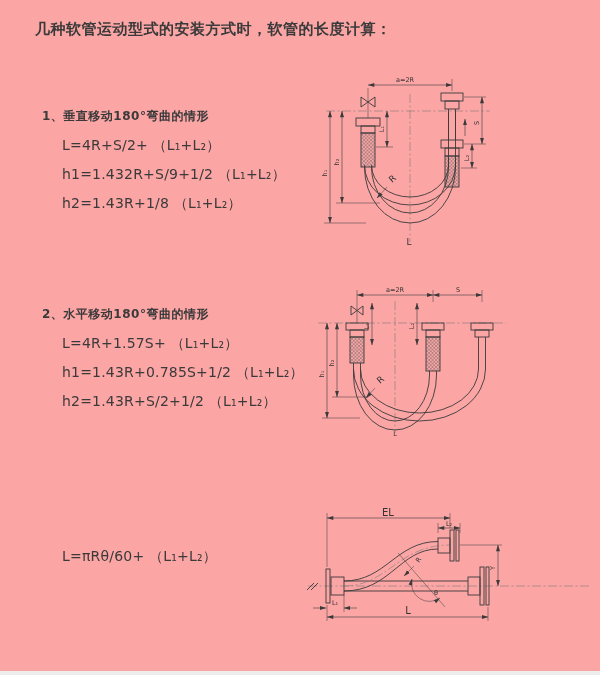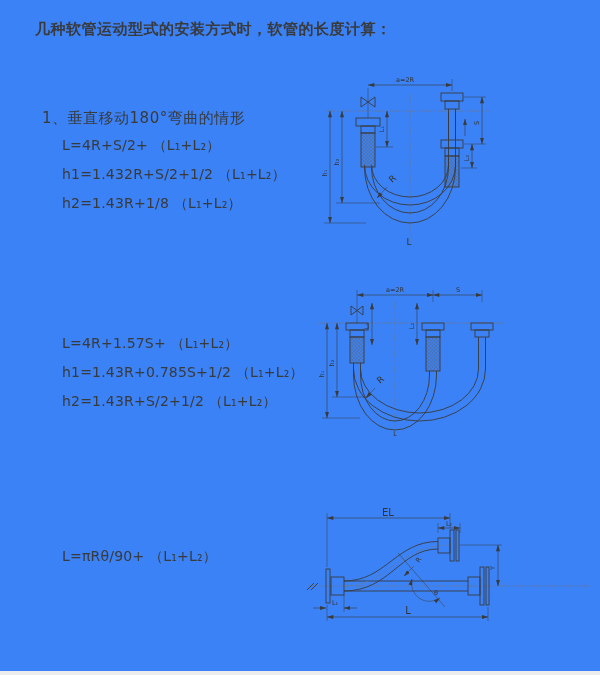--- a/index.html
+++ b/index.html
@@ -1,21 +1,21 @@
 <!DOCTYPE html>
 <html><head>
 <meta charset="utf-8">
 <style>
   html,body{margin:0;padding:0;}
   body{width:600px;height:675px;background:#ffffff;position:relative;overflow:hidden;
        font-family:"DejaVu Sans","Liberation Sans",sans-serif;color:#3a3a3a;}
-  .page{position:absolute;inset:0;background:#3b82f6;}
+  .page{position:absolute;inset:0;background:#fca5a5;}
   .t{position:absolute;white-space:nowrap;line-height:1.2;}
   .title{font-size:15px;font-weight:700;letter-spacing:0.5px;}
-  .head{font-size:15px;font-weight:400;letter-spacing:0.5px;}
+  .head{font-size:12px;font-weight:700;letter-spacing:0.5px;}
   .formula{font-size:14px;letter-spacing:0.2px;}
   .diag{position:absolute;}
   .diag line,.diag path,.diag rect{stroke:#3a3a3a;stroke-width:0.9;fill:none;}
   .diag .braid{fill:url(#braidP);}
   .diag .dim line{stroke-width:0.6;}
   .diag line.ext{stroke-width:0.5;}
   .diag line.cl,.diag path.cl{stroke:#787878;stroke-width:0.55;stroke-dasharray:9 2.5 2 2.5;}
   .diag text{font-size:6.5px;fill:#333;stroke:none;font-family:"DejaVu Sans","Liberation Sans",sans-serif;}
   .diag text.big{font-size:9px;}
   .diag text.big2{font-size:10px;}
@@ -37,28 +37,29 @@
       <pattern id="braidP" width="3.5" height="3.5" patternUnits="userSpaceOnUse">
         <path d="M0,3.5 L3.5,0 M0,0 L3.5,3.5" stroke="#606060" stroke-width="0.45" fill="none"></path>
       </pattern>
     </defs>
   </svg>
 
   <div class="t title" style="left:35px;top:20px">几种软管运动型式的安装方式时，软管的长度计算：</div>
 
   <div class="t head" style="left:42px;top:109px">1、垂直移动180°弯曲的情形</div>
   <div class="t formula" style="left:62px;top:137px">L=4R+S/2+ （L₁+L₂）</div>
-  <div class="t formula" style="left:62px;top:166px">h1=1.432R+S/2+1/2 （L₁+L₂）</div>
+  <div class="t formula" style="left:62px;top:166px">h1=1.432R+S/9+1/2 （L₁+L₂）</div>
   <div class="t formula" style="left:62px;top:195px">h2=1.43R+1/8 （L₁+L₂）</div>
 
+  <div class="t head" style="left:42px;top:307px">2、水平移动180°弯曲的情形</div>
   <div class="t formula" style="left:62px;top:335px">L=4R+1.57S+ （L₁+L₂）</div>
   <div class="t formula" style="left:62px;top:364px">h1=1.43R+0.785S+1/2 （L₁+L₂）</div>
   <div class="t formula" style="left:62px;top:393px">h2=1.43R+S/2+1/2 （L₁+L₂）</div>
 
-  <div class="t formula" style="left:62px;top:548px">L=πRθ/90+ （L₁+L₂）</div>
+  <div class="t formula" style="left:62px;top:548px">L=πRθ/60+ （L₁+L₂）</div>
 
   <svg class="diag" style="left:308px;top:70px" width="230" height="185" viewBox="0 0 230 185">
     <g>
       <line class="cl" x1="102" y1="24" x2="102" y2="172"></line>
       <line class="cl" x1="18" y1="41" x2="182" y2="41"></line>
     </g>
     <g class="dim">
       <line x1="60" y1="15" x2="144" y2="15" marker-start="url(#arS)" marker-end="url(#arE)"></line>
       <line class="ext" x1="144" y1="9" x2="144" y2="21"></line>
       <text x="97" y="12" text-anchor="middle">a=2R</text>

